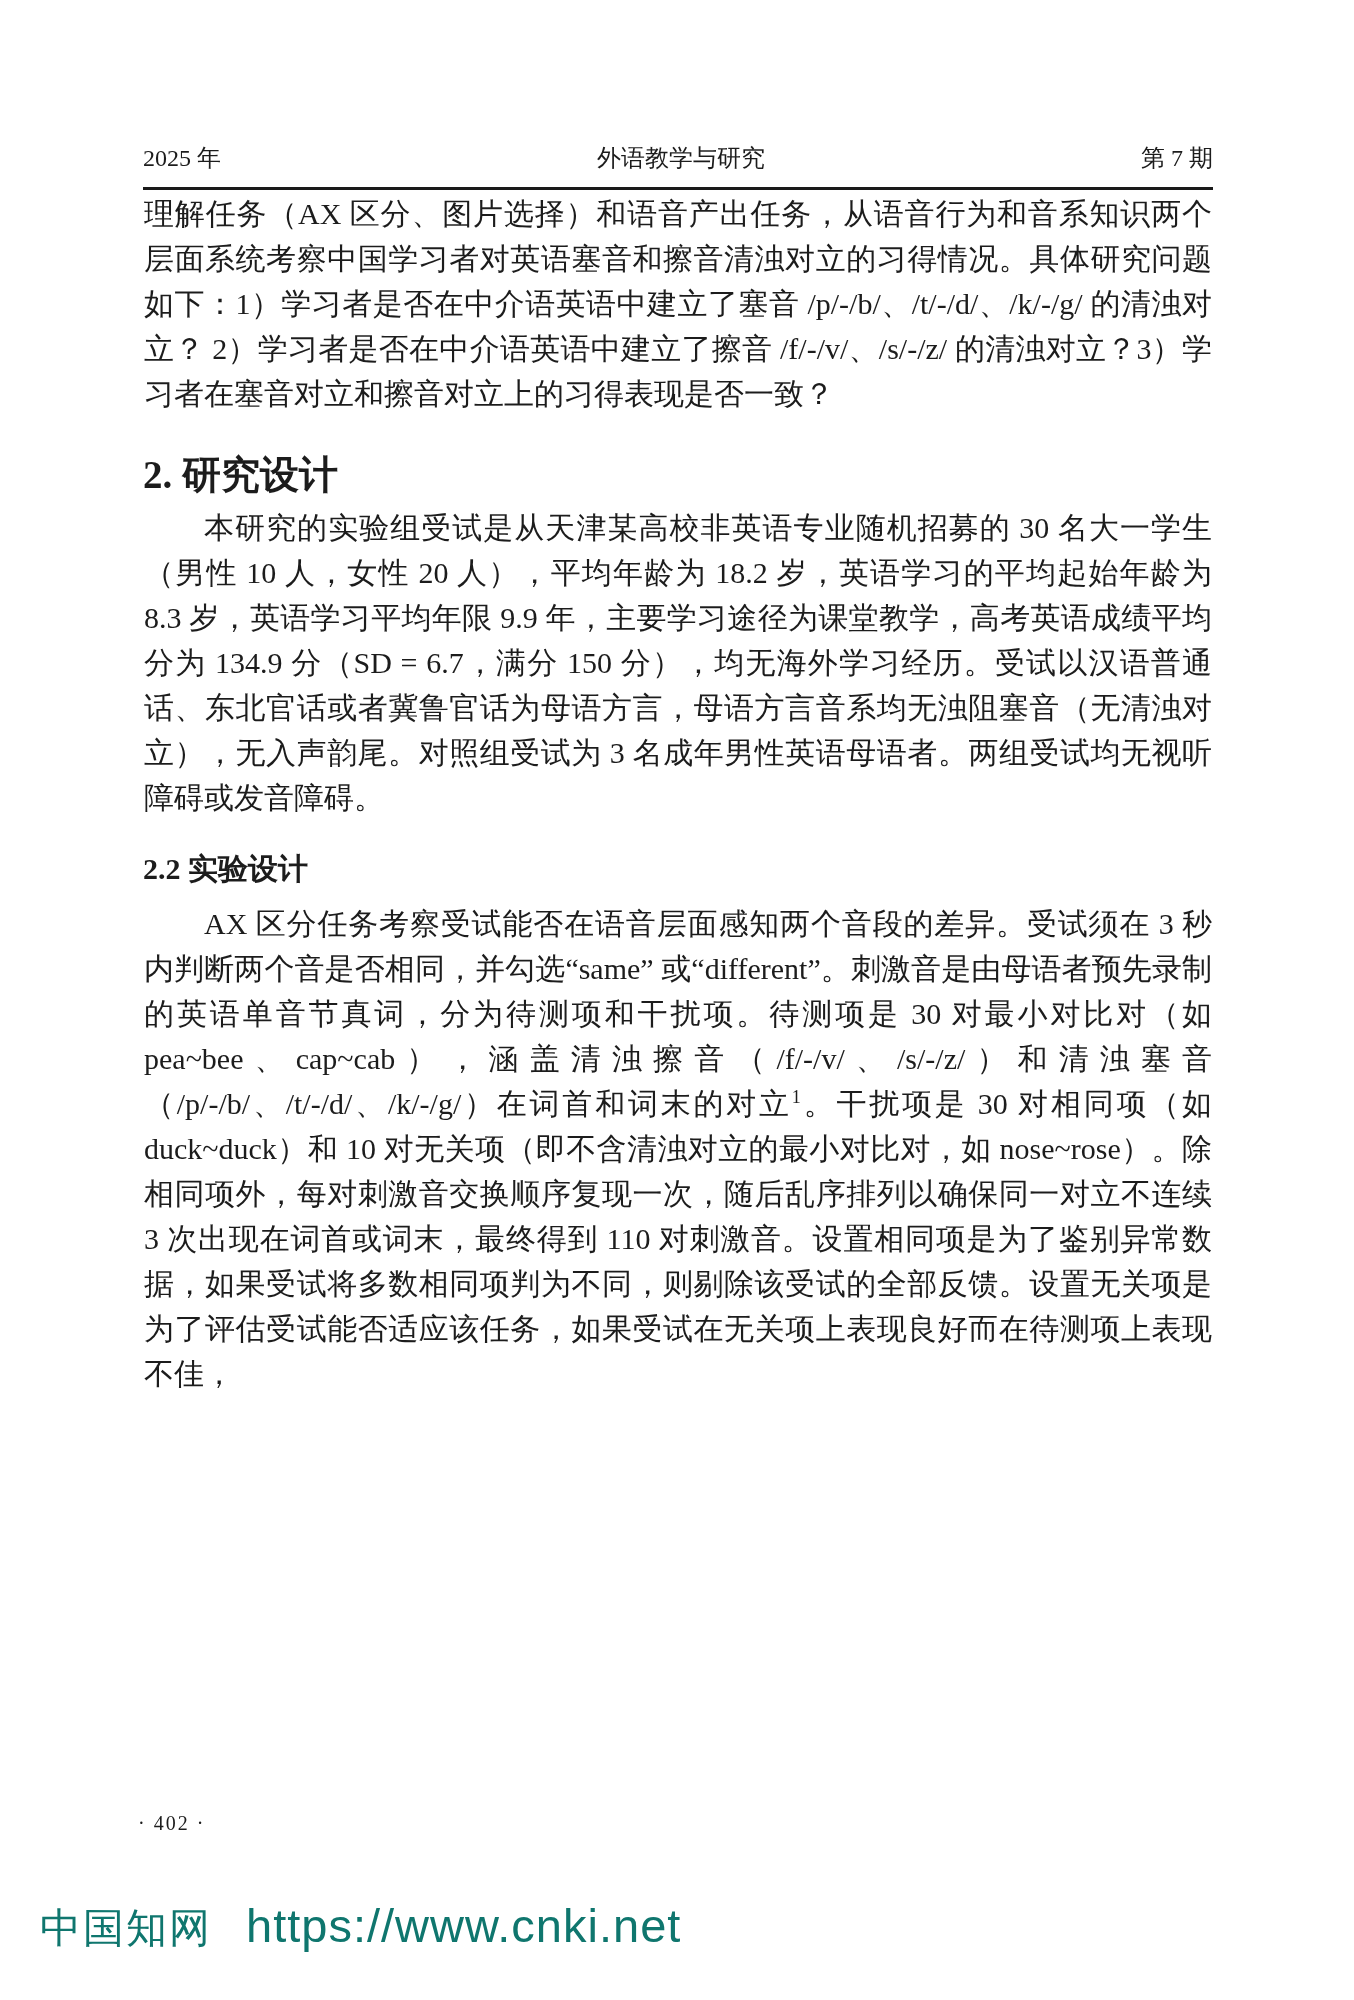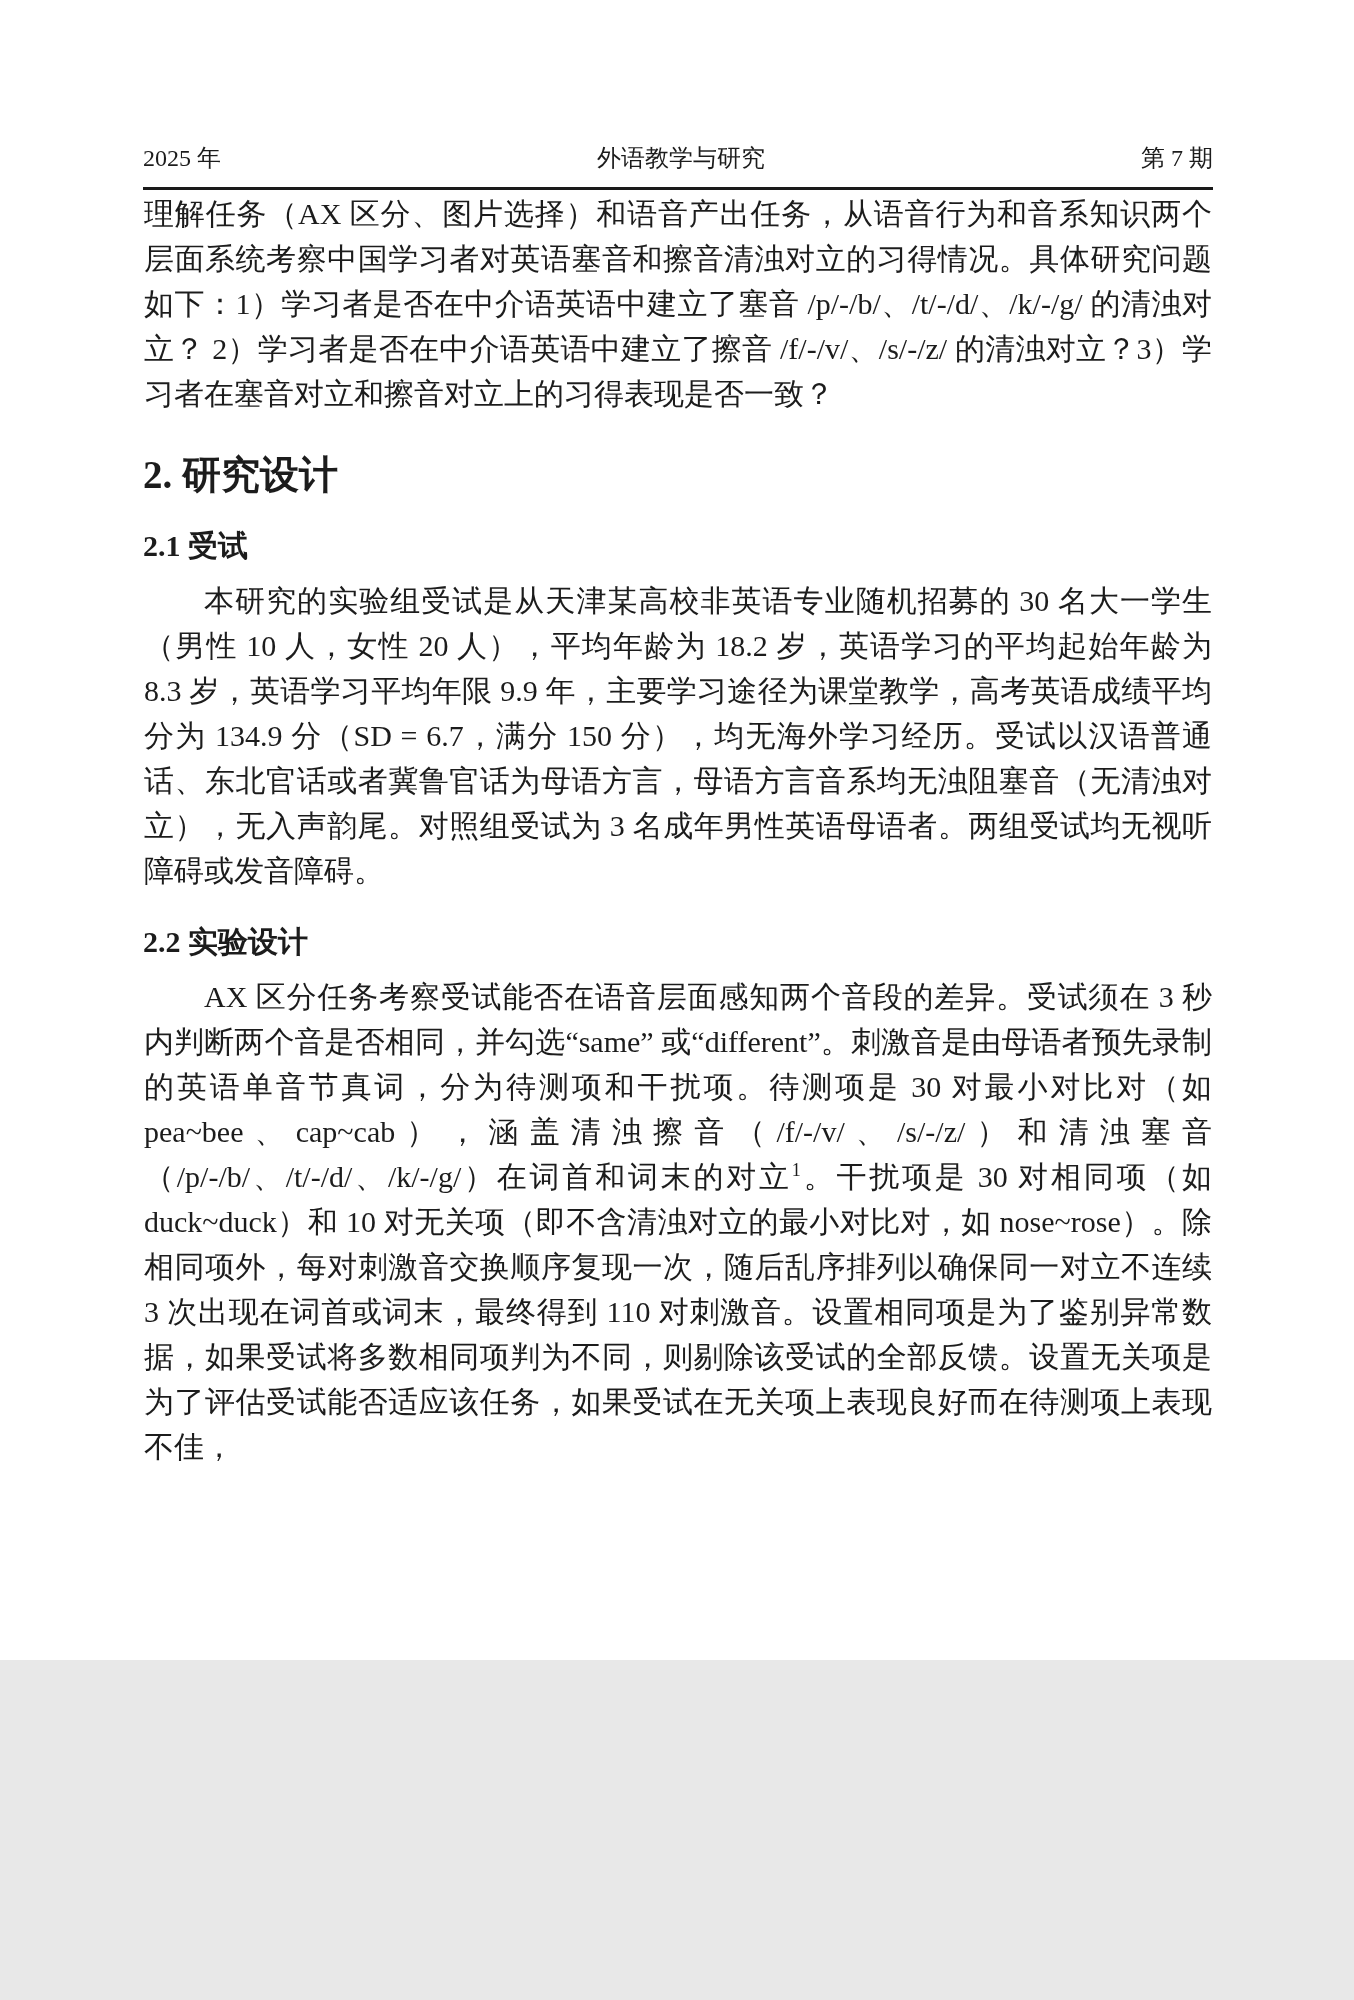--- a/index.html
+++ b/index.html
@@ -1,19 +1,19 @@
 <!DOCTYPE html>
 <html><head>
 <meta charset="utf-8">
 <style>
   html, body { margin: 0; padding: 0; background: #e8e8e8; }
   .page {
     position: relative;
     width: 1354px;
-    height: 1660px;
+    height: 2000px;
     margin: 0 auto;
     background: #ffffff;
     font-family: "Liberation Serif", "DejaVu Serif", serif;
     color: #1c1c1c;
     overflow: hidden;
     box-sizing: border-box;
   }
   .content {
     position: absolute;
     left: 143px;
@@ -88,21 +88,20 @@
       <span>2025 年</span>
       <span>外语教学与研究</span>
       <span>第 7 期</span>
     </div>
     <div class="rule"></div>
 
     <p class="body intro">理解任务（AX 区分、图片选择）和语音产出任务，从语音行为和音系知识两个层面系统考察中国学习者对英语塞音和擦音清浊对立的习得情况。具体研究问题如下：1）学习者是否在中介语英语中建立了塞音 /p/-/b/、/t/-/d/、/k/-/g/ 的清浊对立？ 2）学习者是否在中介语英语中建立了擦音 /f/-/v/、/s/-/z/ 的清浊对立？3）学习者在塞音对立和擦音对立上的习得表现是否一致？</p>
 
     <h2 class="sec">2. 研究设计</h2>
 
-    <h3 class="subsec">2.1 受试</h3>
     <p class="body indent">本研究的实验组受试是从天津某高校非英语专业随机招募的 30 名大一学生（男性 10 人，女性 20 人），平均年龄为 18.2 岁，英语学习的平均起始年龄为 8.3 岁，英语学习平均年限 9.9 年，主要学习途径为课堂教学，高考英语成绩平均分为 134.9 分（SD = 6.7，满分 150 分），均无海外学习经历。受试以汉语普通话、东北官话或者冀鲁官话为母语方言，母语方言音系均无浊阻塞音（无清浊对立），无入声韵尾。对照组受试为 3 名成年男性英语母语者。两组受试均无视听障碍或发音障碍。</p>
 
     <h3 class="subsec">2.2 实验设计</h3>
 
     <p class="body indent"><span>AX 区分任务考察受试能否在语音层面感知两个音段的差异。受试须在 3 秒内判断两个音是否相同，并勾选“same” 或“different”。刺激音是由母语者预先录制的英语单音节真词，分为待测项和干扰项。待测项是 30 对最小对比对（如 pea~bee、cap~cab），涵盖清浊擦音（/f/-/v/、/s/-/z/）和清浊塞音（/p/-/b/、/t/-/d/、/k/-/g/）在词首和词末的对立</span><sup class="fn">1</sup><span>。干扰项是 30 对相同项（如 duck~duck）和 10 对无关项（即不含清浊对立的最小对比对，如 nose~rose）。除相同项外，每对刺激音交换顺序复现一次，随后乱序排列以确保同一对立不连续 3 次出现在词首或词末，最终得到 110 对刺激音。设置相同项是为了鉴别异常数据，如果受试将多数相同项判为不同，则剔除该受试的全部反馈。设置无关项是为了评估受试能否适应该任务，如果受试在无关项上表现良好而在待测项上表现不佳，</span></p>
 
   </div>
 
   <div class="page-number">· 402 ·</div>
 

